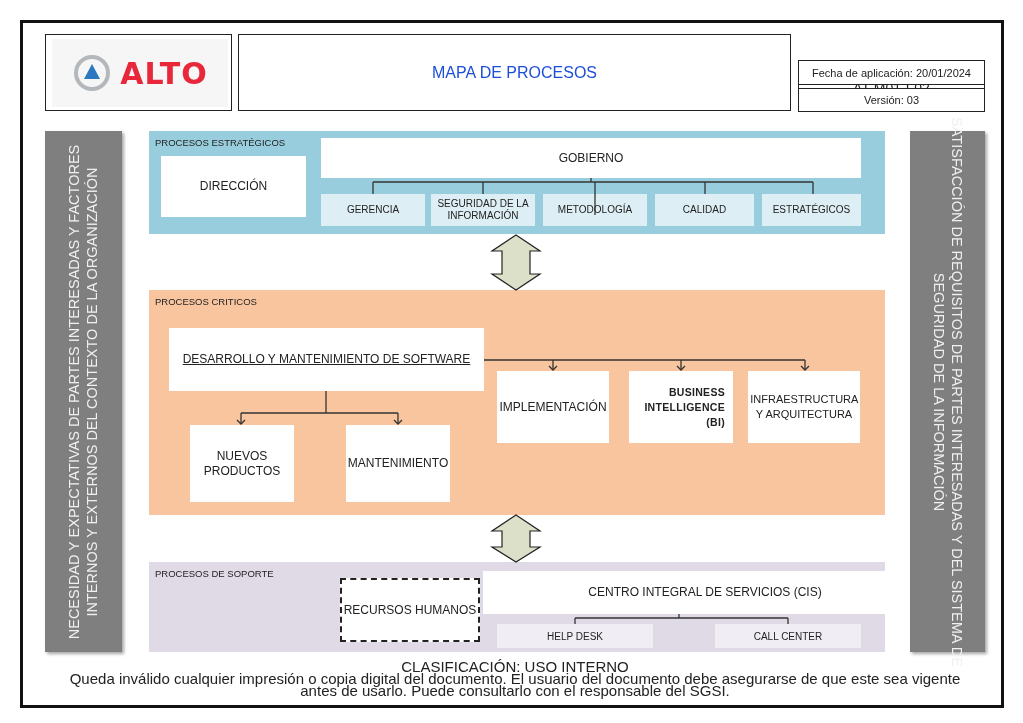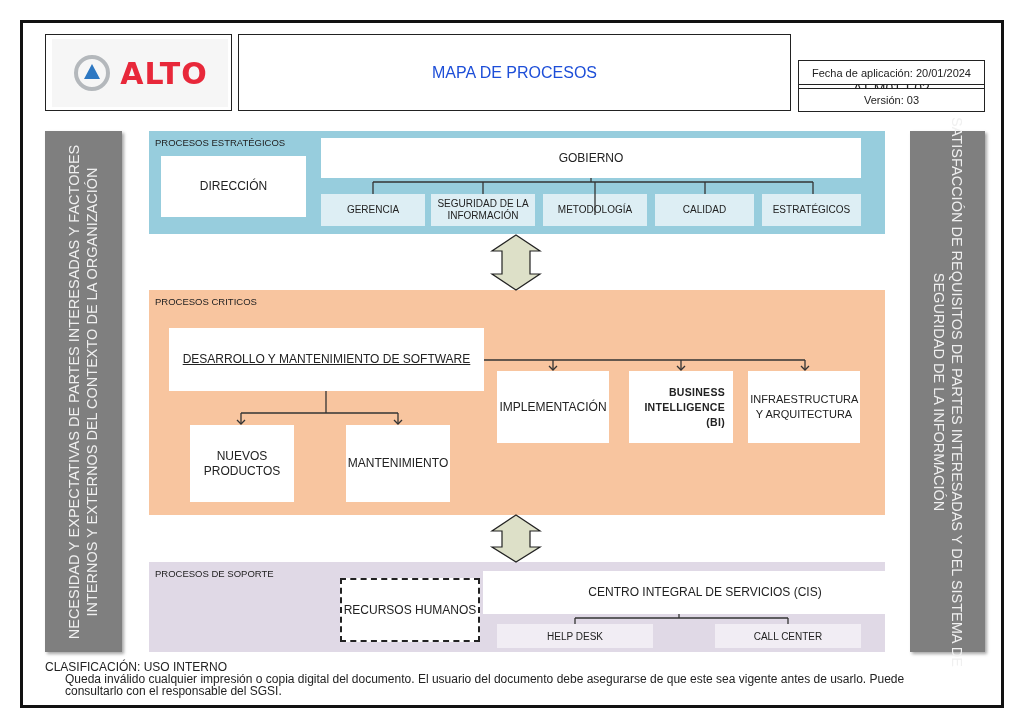--- a/index.html
+++ b/index.html
@@ -19,21 +19,21 @@
   .side-right .side-text { transform:rotate(90deg); }
   .band-strat { background:#97cddd; }
   .band-crit { background:#f8c59f; }
   .band-sop { background:#e0d9e6; }
   .band-label { font-size:9.5px; color:#222; }
   .wbox { background:#fff; display:flex; align-items:center; justify-content:center; text-align:center; font-size:12px; color:#222; line-height:15px; }
   .lbox { background:#ddeef4; display:flex; align-items:center; justify-content:center; text-align:center; font-size:10px; line-height:12px; color:#222; }
   .pbox { background:#f1edf4; display:flex; align-items:center; justify-content:center; font-size:10px; color:#222; }
   .bold { font-weight:bold; letter-spacing:0.3px; }
   .dashed { border:2px dashed #222; background:#fff; }
-  .footer { font-size:12px; line-height:12px; color:#222; }
+  .footer { text-align:center; font-size:15px; line-height:12px; color:#222; }
   svg.lines { position:absolute; left:0; top:0; pointer-events:none; }
 </style>
 </head>
 <body>
 
 <div class="abs frame"></div>
 
 <div class="abs hbox" style="left:45px;top:34px;width:187px;height:77px;"></div>
 <div class="abs logo-inner">
   <svg width="40" height="40" viewBox="0 0 40 40">

